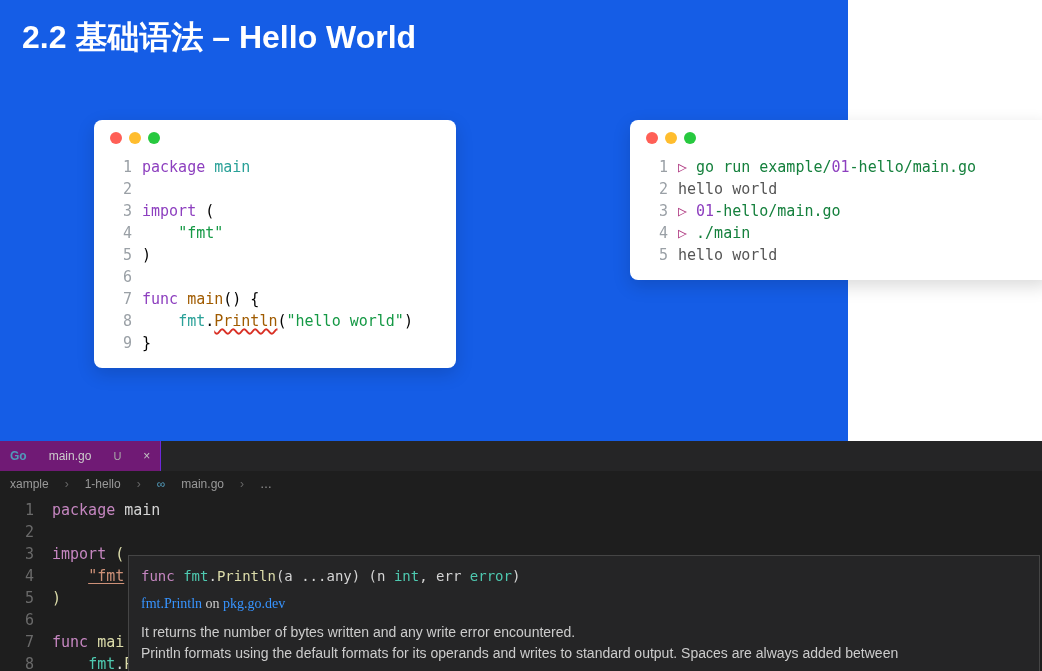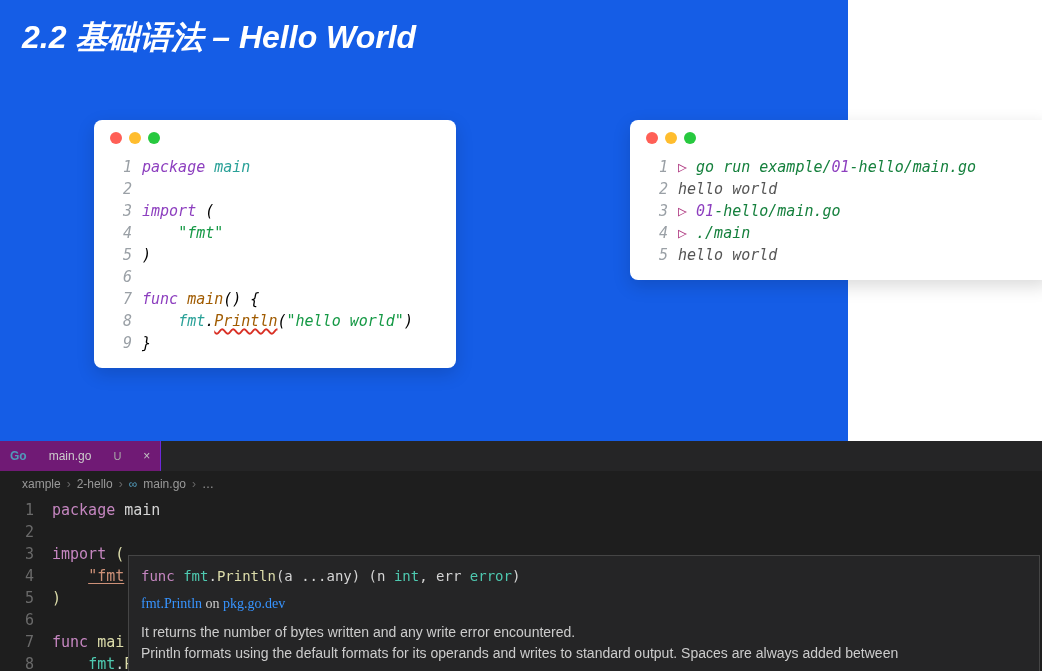--- a/index.html
+++ b/index.html
@@ -8,21 +8,20 @@
     height: 671px;
     font-family: "SF Mono", "Menlo", "Consolas", monospace;
     overflow: hidden;
     position: relative;
   }
   .slide {
     width: 848px;
     height: 441px;
     background: #155de6;
     position: relative;
-    font-style: italic;
   }
   .slide-title {
     color: #fff;
     font-family: "PingFang SC", "Helvetica Neue", sans-serif;
     font-size: 32px;
     font-weight: 600;
     padding: 16px 22px;
   }
   .card {
     position: absolute;
@@ -72,24 +71,23 @@
     display:flex; align-items:center; gap:22px;
     background:#701a75; color:#cccccc;
     padding: 0 10px; font-size:12px;
     border-right:1px solid #6d28d9;
     font-family: "Segoe UI", sans-serif;
   }
   .tab .gofile { color:#519aba; font-weight:bold; }
   .tab .modif { color:#a8a8a8; font-size:11px; }
   .tab .close { color:#c5c5c5; font-family:sans-serif; cursor:pointer; }
   .breadcrumbs {
-    height: 26px; display:flex; align-items:center; gap:6px;
+    height: 26px; display:flex; align-items:center; gap:16px;
     font-size:12px; padding: 0 10px; color:#999;
     font-family: "Segoe UI", sans-serif;
-    margin-left: 12px;
   }
   .bc-sep { color:#666; }
   .bc-go { color:#519aba; }
   .editor-body { position:relative; padding-left: 10px; padding-top: 2px; }
   .erow { display:flex; white-space: pre; }
   .eln { color:#6a6a6a; width:24px; text-align:right; margin-right:18px; flex-shrink:0; }
   .ekw { color:#c586c0; }
   .efn { color:#dcdcaa; }
   .estr { color:#ce9178; }
   .epkg { color:#4ec9b0; }
@@ -165,21 +163,21 @@
     <div class="tab">
       <span class="gofile">Go</span>
       <span>main.go</span>
       <span class="modif">U</span>
       <span class="close">×</span>
     </div>
   </div>
   <div class="breadcrumbs">
     <span>xample</span>
     <span class="bc-sep">›</span>
-    <span>2-hello</span>
+    <span>1-hello</span>
     <span class="bc-sep">›</span>
     <span class="bc-go">∞</span>
     <span>main.go</span>
     <span class="bc-sep">›</span>
     <span>…</span>
   </div>
   <div class="editor-body">
     <div class="erow"><span class="eln">1</span><span class="ekw">package</span><span> </span><span class="etxt">main</span></div>
     <div class="erow"><span class="eln">2</span></div>
     <div class="erow"><span class="eln">3</span><span class="ekw">import</span><span> </span><span class="efn">(</span></div>

